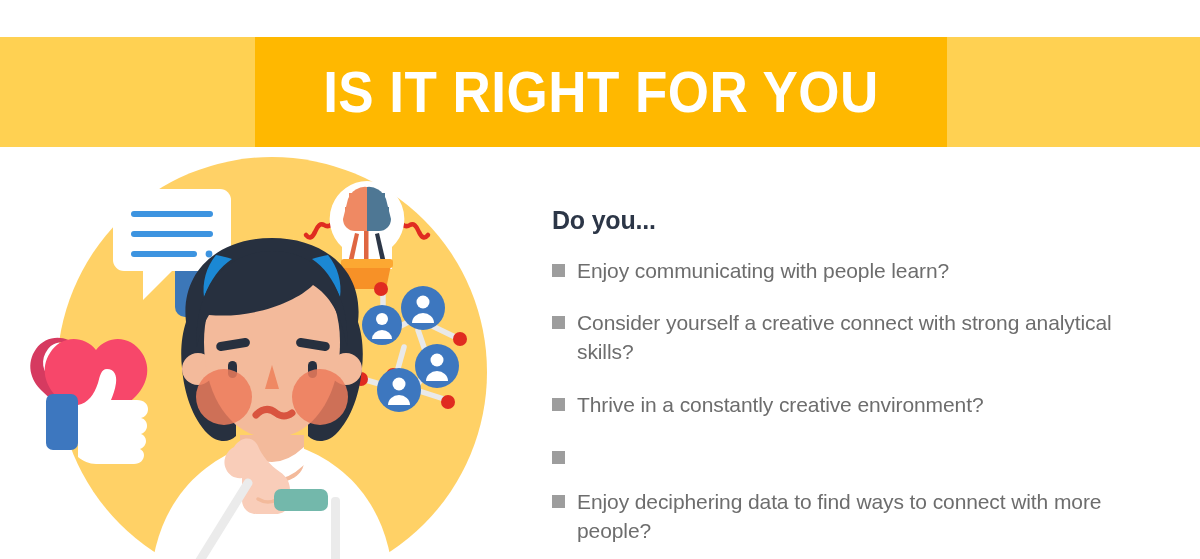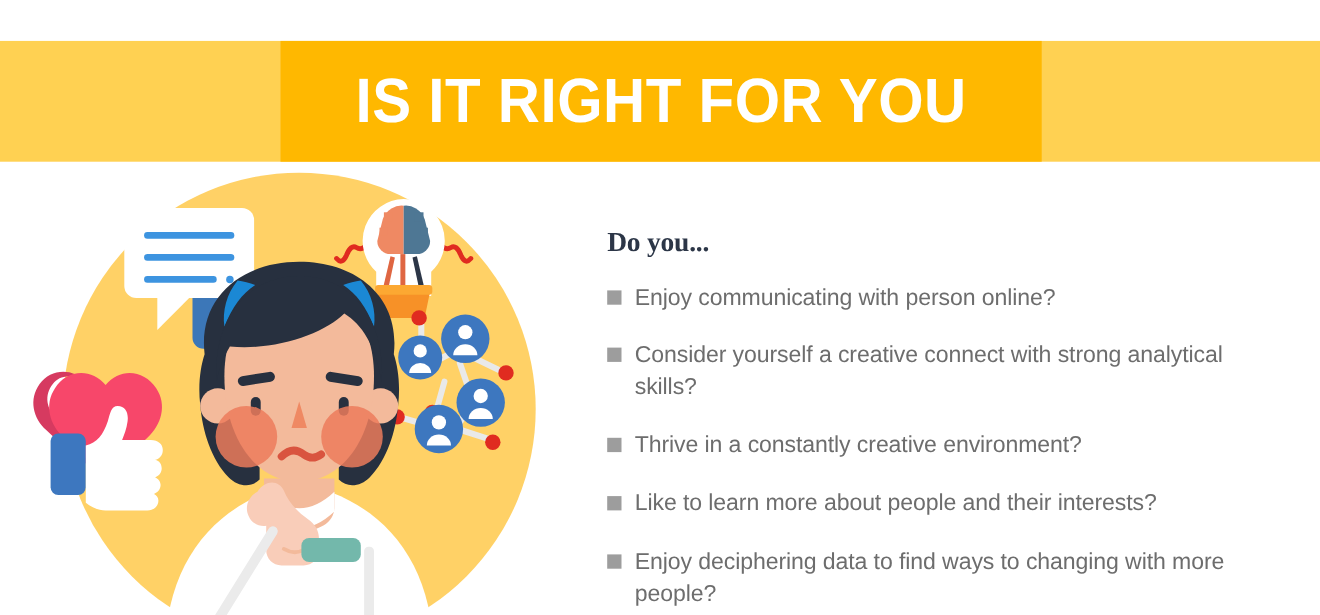--- a/index.html
+++ b/index.html
@@ -72,21 +72,20 @@
     top: 170px;
     width: 600px;
   }
   .do-you {
     color: #2c3647;
     font-size: 25px;
     font-weight: 700;
     line-height: 1.1;
     margin: 0 0 22px 0;
     letter-spacing: -0.2px;
-    font-family: Liberation Serif, serif;
   }
   .q-list {
     list-style: none;
     margin: 0;
     padding: 0;
   }
   .q-item {
     display: flex;
     align-items: flex-start;
     margin-bottom: 24px;
@@ -239,34 +238,33 @@
         <rect x="274" y="342" width="54" height="22" rx="7" fill="#73b8ab"></rect>
       </g>
     </svg>
   </div>
 
   <div class="content">
     <div class="do-you">Do you...</div>
     <ul class="q-list">
       <li class="q-item">
         <span class="q-bullet"></span>
-        <span class="q-text">Enjoy communicating with person online?</span>
+        <span class="q-text">Enjoy communicating with people learn?</span>
       </li>
       <li class="q-item">
         <span class="q-bullet"></span>
         <span class="q-text">Consider yourself a creative connect with strong analytical skills?</span>
       </li>
       <li class="q-item">
         <span class="q-bullet"></span>
         <span class="q-text">Thrive in a constantly creative environment?</span>
       </li>
       <li class="q-item">
         <span class="q-bullet"></span>
-        <span class="q-text">Like to learn more about people and their interests?</span>
-      </li>
-      <li class="q-item">
-        <span class="q-bullet"></span>
-        <span class="q-text">Enjoy deciphering data to find ways to changing with more people?</span>
+      </li>
+      <li class="q-item">
+        <span class="q-bullet"></span>
+        <span class="q-text">Enjoy deciphering data to find ways to connect with more people?</span>
       </li>
     </ul>
   </div>
 
 </div>
 
 </body></html>

